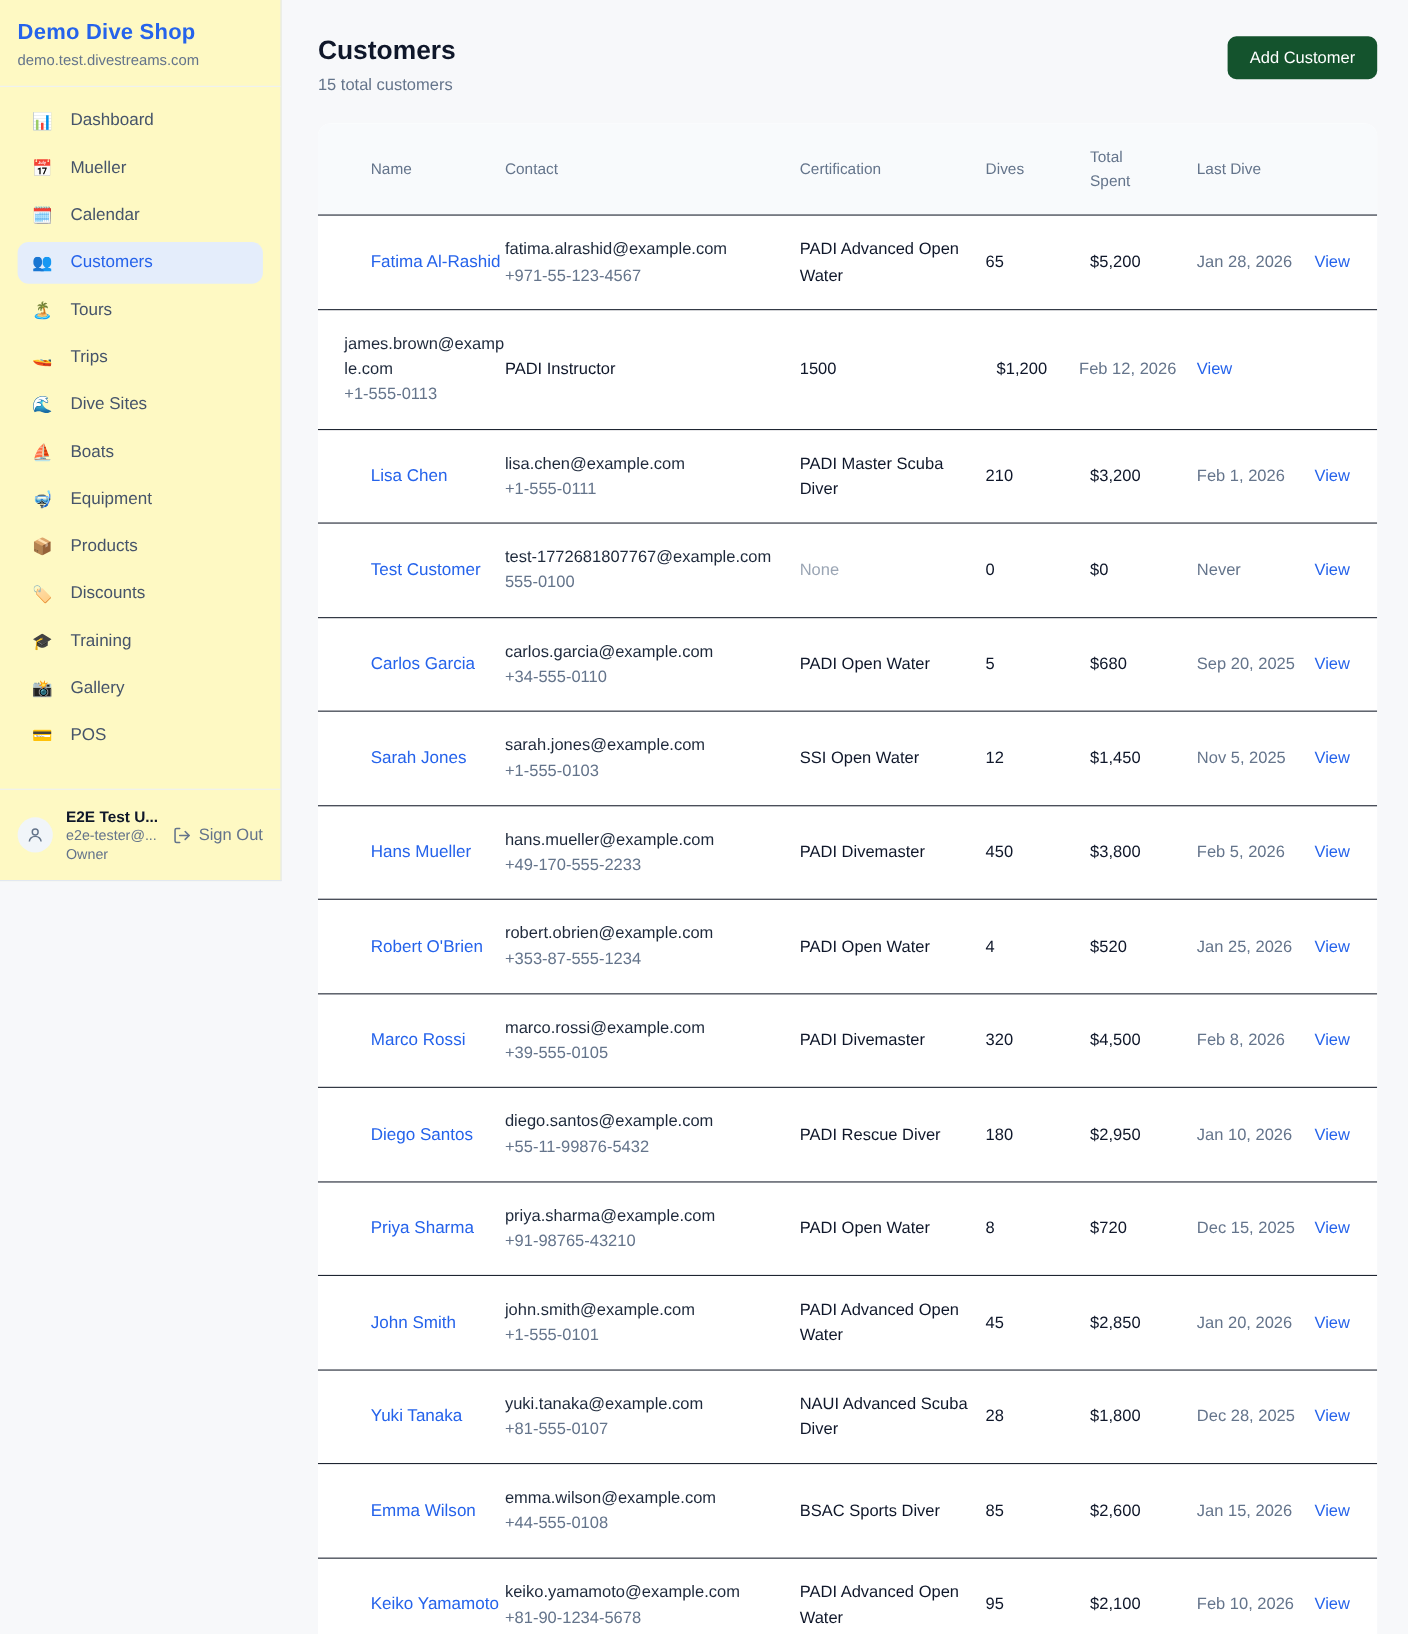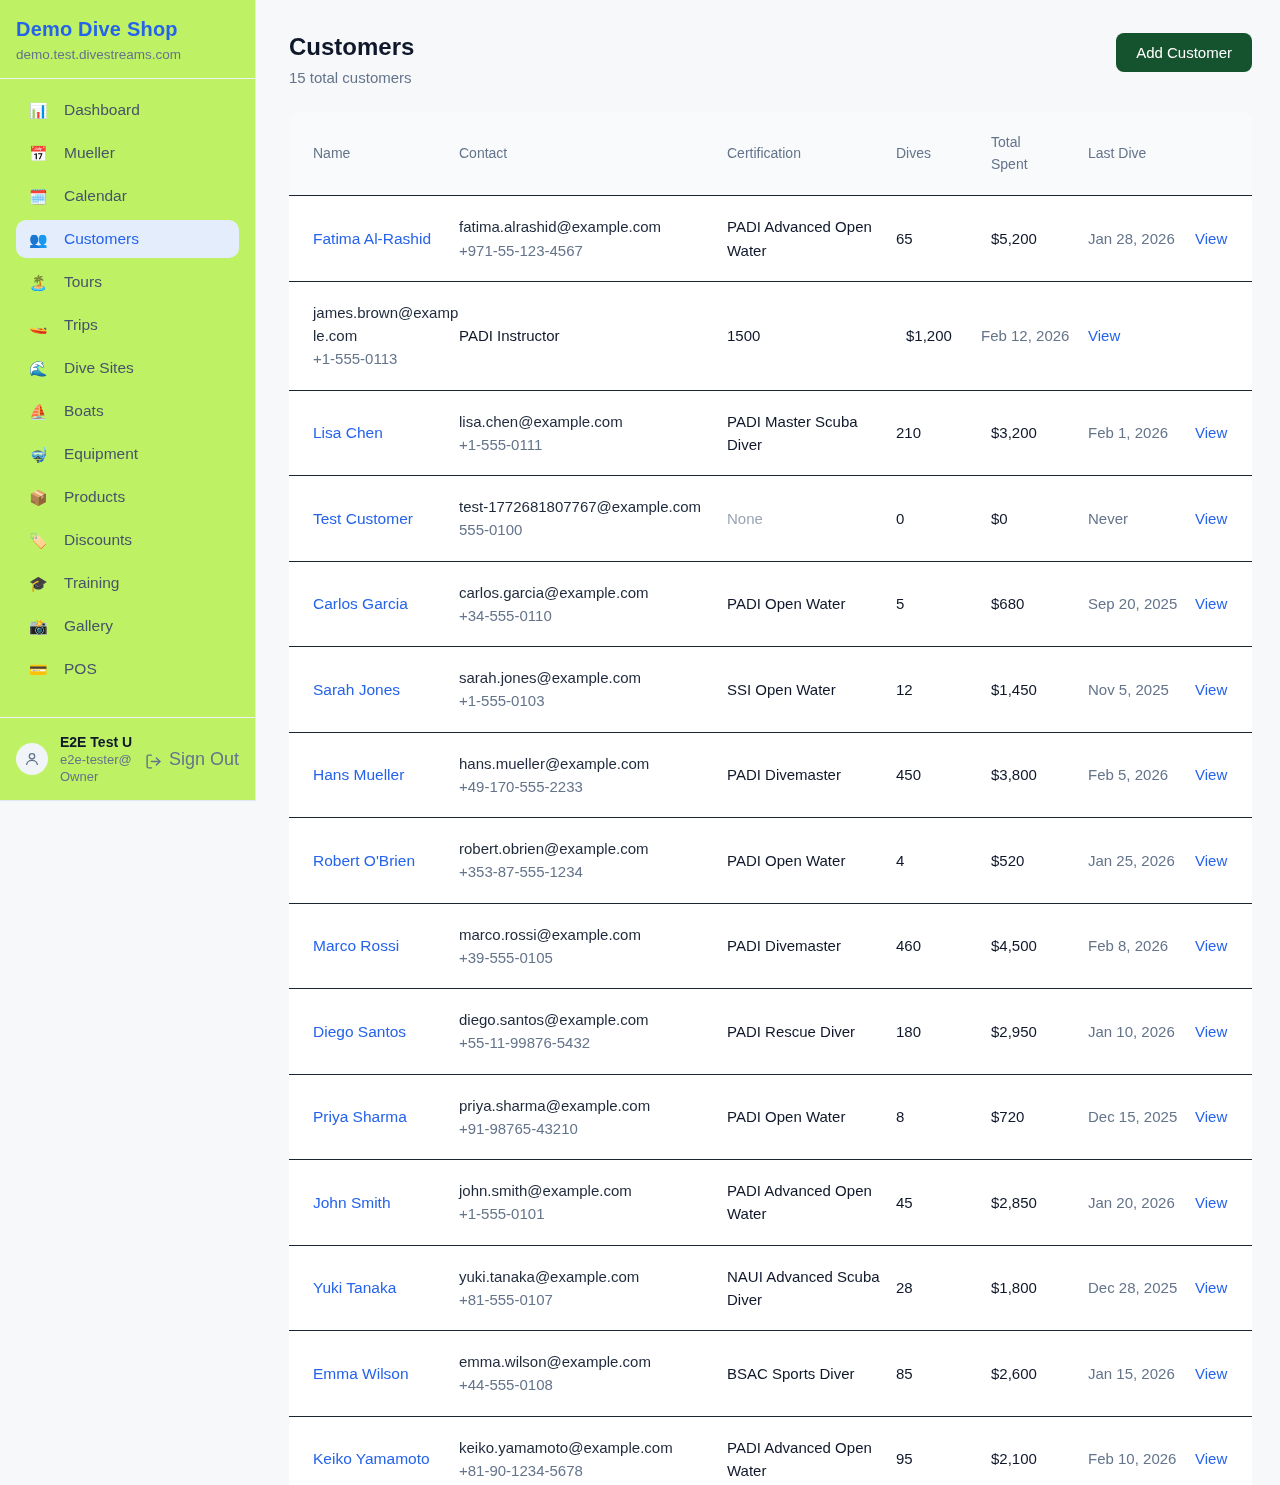--- a/index.html
+++ b/index.html
@@ -1,21 +1,21 @@
 <!DOCTYPE html>
 <html><head>
 <meta charset="utf-8">
 <style>
   * { margin:0; padding:0; box-sizing:border-box; }
   html,body { width:1280px; min-height:1485px; background:#f7f8fa; font-family:"Liberation Sans", sans-serif; color:#0f172a; }
 
   
   .sidebar {
     position:absolute; top:0; left:0; width:256px; height:801px;
-    background:#bef264; border-right:1px solid #e2e8f0; border-bottom:1px solid #e2e8f0;
+    background:#fef9c3; border-right:1px solid #e2e8f0; border-bottom:1px solid #e2e8f0;
     display:flex; flex-direction:column;
   }
   .sidebar-header { padding:18px 16px 16px 16px; border-bottom:1px solid #eef1f5; }
   .brand-title { color:#2563eb; font-size:20px; font-weight:700; letter-spacing:.2px; }
   .brand-sub { color:#64748b; font-size:13.5px; margin-top:6px; }
   .nav { padding:12px 16px 8px 16px; flex:1 1 auto; }
   .nav-item {
     display:flex; align-items:center; gap:14px;
     padding:10px 12px; border-radius:10px; cursor:pointer;
     color:#46546a; font-size:15.5px; margin-bottom:5px;
@@ -27,21 +27,21 @@
     display:flex; align-items:center; gap:12px;
   }
   .avatar {
     width:32px; height:32px; border-radius:50%; background:#f1f5f9; flex:0 0 32px;
     display:flex; align-items:center; justify-content:center;
   }
   .user-meta { flex:1 1 auto; min-width:0; }
   .user-name { font-size:14px; font-weight:700; color:#0f172a; white-space:nowrap; overflow:hidden; }
   .user-email, .user-role { font-size:13px; color:#64748b; margin-top:2px; white-space:nowrap; overflow:hidden; }
   .signout-btn {
-    display:flex; align-items:flex-end; gap:7px; color:#64748b; font-size:18px;
+    display:flex; align-items:flex-end; gap:7px; color:#64748b; font-size:15px;
     background:none; border:none; cursor:pointer; font-family:inherit; white-space:nowrap;
   }
 
   
   .main { margin-left:256px; padding:33px 28px 25px 33px; }
   .main-header { display:flex; justify-content:space-between; align-items:flex-start; }
   .page-title { font-size:24px; font-weight:700; color:#0f172a; }
   .page-subtitle { font-size:15px; color:#64748b; margin-top:8px; }
   .primary-btn {
     background:#14532d; color:#ffffff; border:none; border-radius:8px;
@@ -60,21 +60,21 @@
 
   
   .card { background:#ffffff; border-radius:12px; margin-top:26px; overflow:hidden; }
   .tgrid {
     display:grid;
     grid-template-columns:146px 268px 169px 85px 107px 107px 1fr;
     align-items:center; padding:0 0 0 24px;
   }
   .thead { background:#f8fafc; border-bottom:1px solid #1e2532; }
   .th { color:#64748b; font-size:14px; padding:20px 0; line-height:1.55; }
-  .c1 { padding-right:56px; }
+  .c1 { padding-right:56px;margin-left:24px; }
   .c2 { padding-right:38px; }
   .c3 { padding-right:57px; }
   .c4 { padding-right:20px; }
   .c5 { padding-right:35px;margin-left:10px; }
   .c6 { padding-right:47px; }
   .trow { border-bottom:1px solid #1e2532; }
   .trow:last-child { border-bottom:none; }
   .cell { padding:19px 0; font-size:15px; line-height:1.55; }
   .name-link { color:#2563eb; font-size:15.5px; font-weight:500; text-decoration:none; display:inline-block; line-height:1.5; cursor:pointer; }
   .email { color:#1e293b; overflow-wrap:break-word; }
@@ -364,21 +364,21 @@
       <div class="cell c1">
         <a class="name-link">Marco Rossi</a>
       </div>
       <div class="cell c2">
         <div class="email">marco.rossi@example.com</div>
         <div class="phone">+39-555-0105</div>
       </div>
       <div class="cell c3">
         <span class="cert">PADI Divemaster</span>
       </div>
-      <div class="cell c4 num">460</div>
+      <div class="cell c4 num">320</div>
       <div class="cell c5 num">$4,500</div>
       <div class="cell c6 date">Feb 8, 2026</div>
       <div class="cell">
         <a class="view-link">View</a>
       </div>
     </div>
 
     <div class="tgrid trow">
       <div class="cell c1">
         <a class="name-link">Diego Santos</a>

